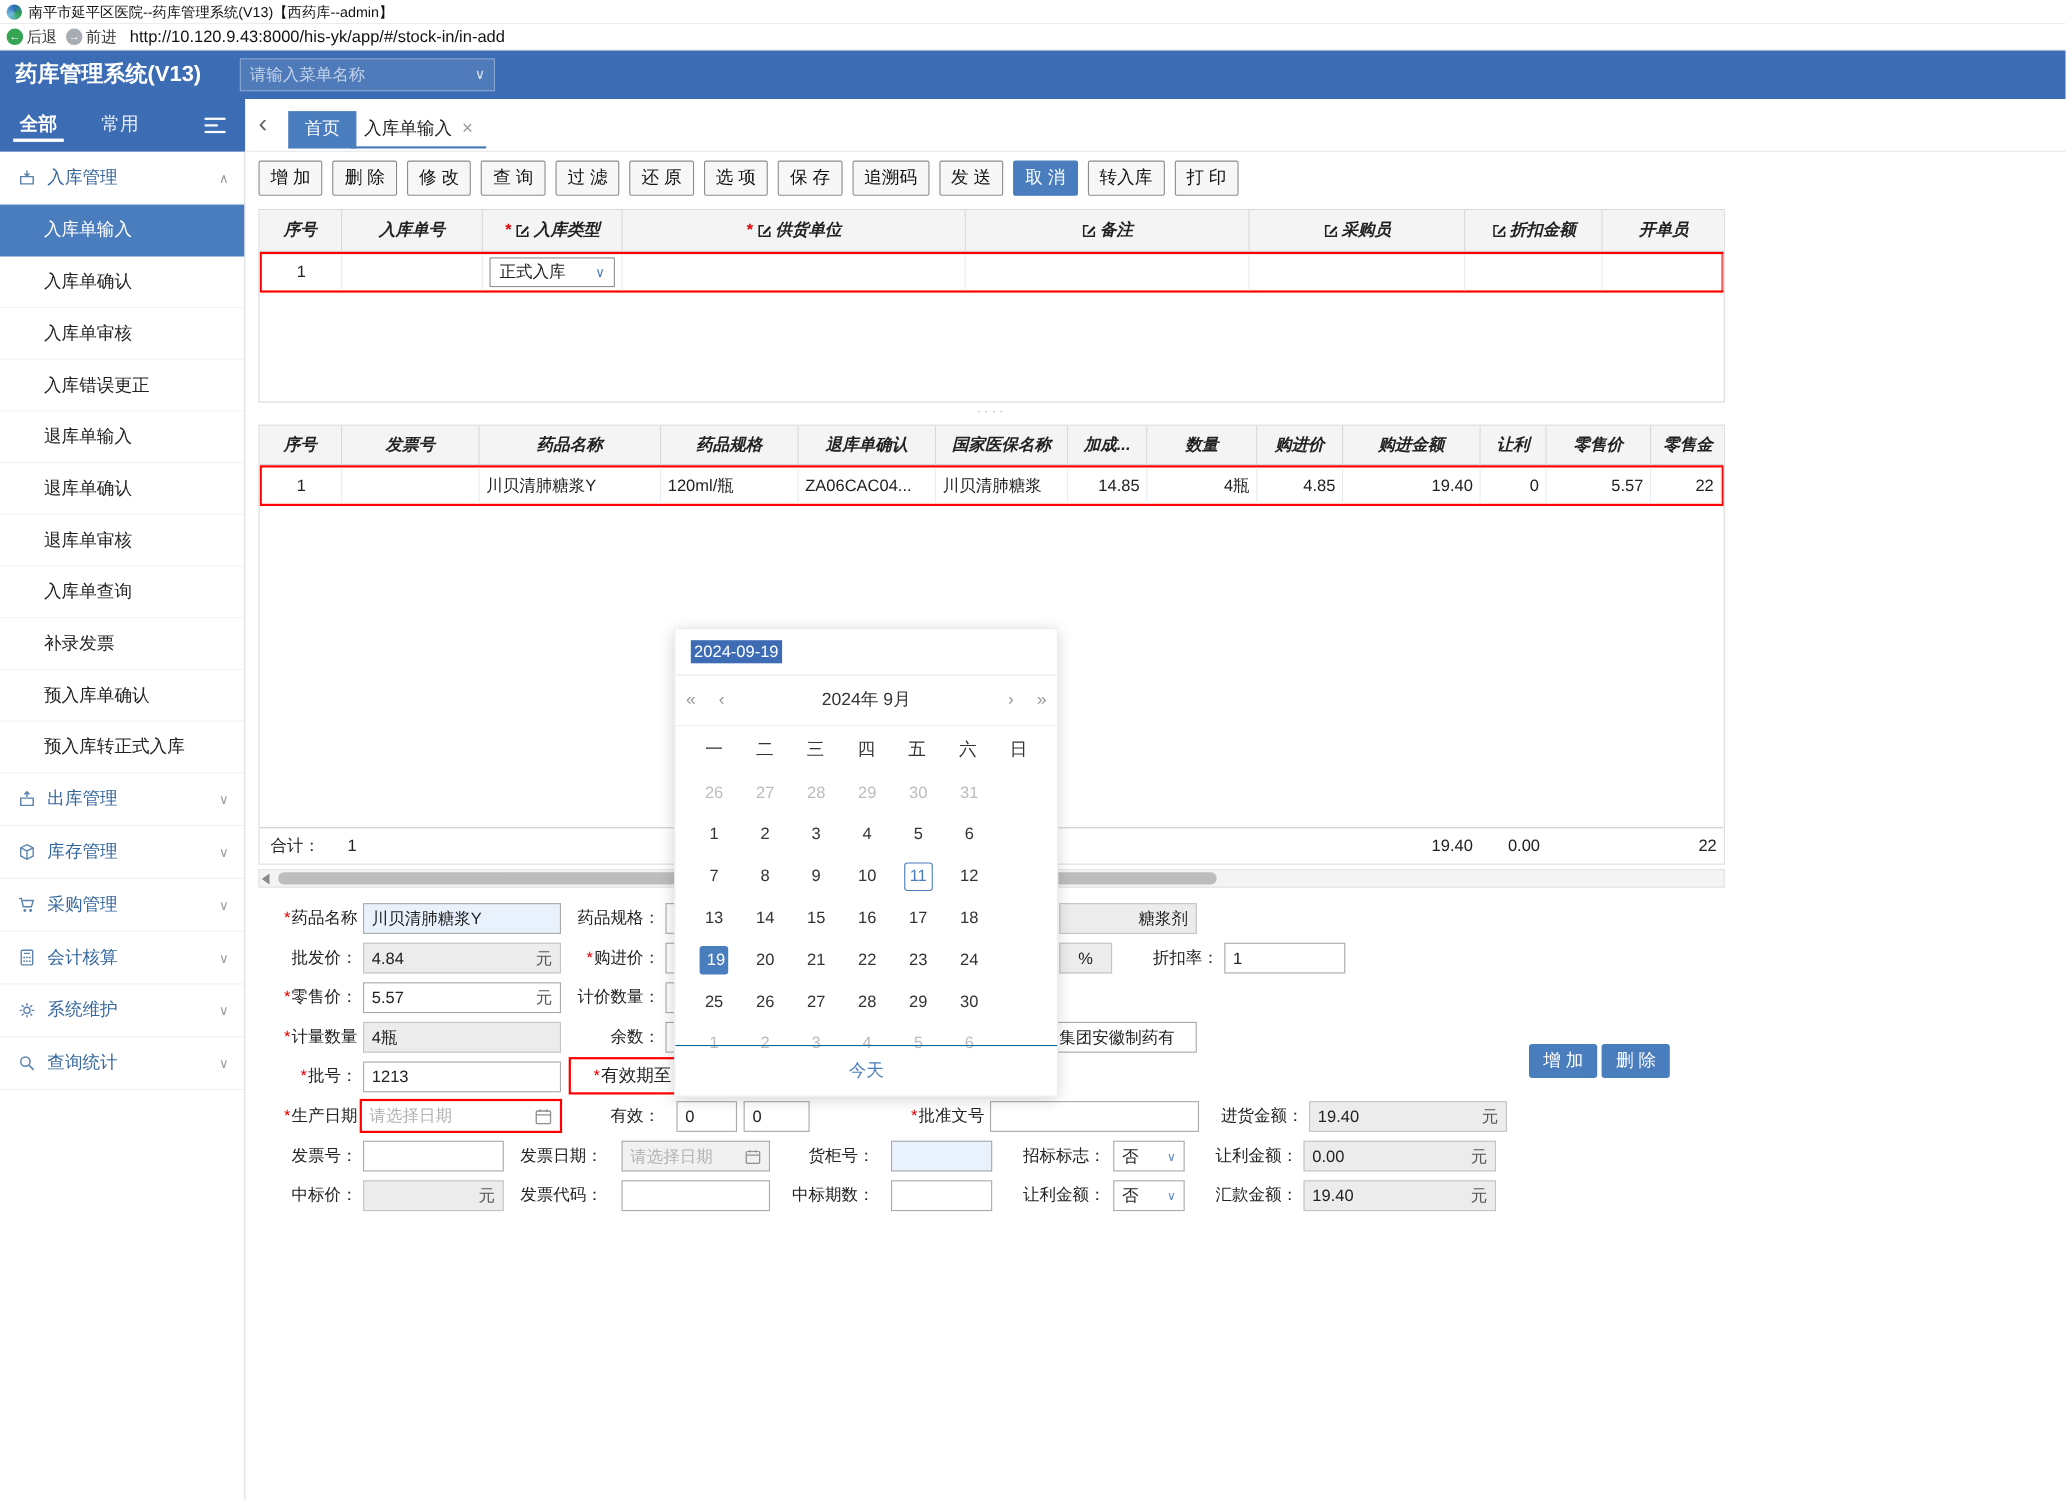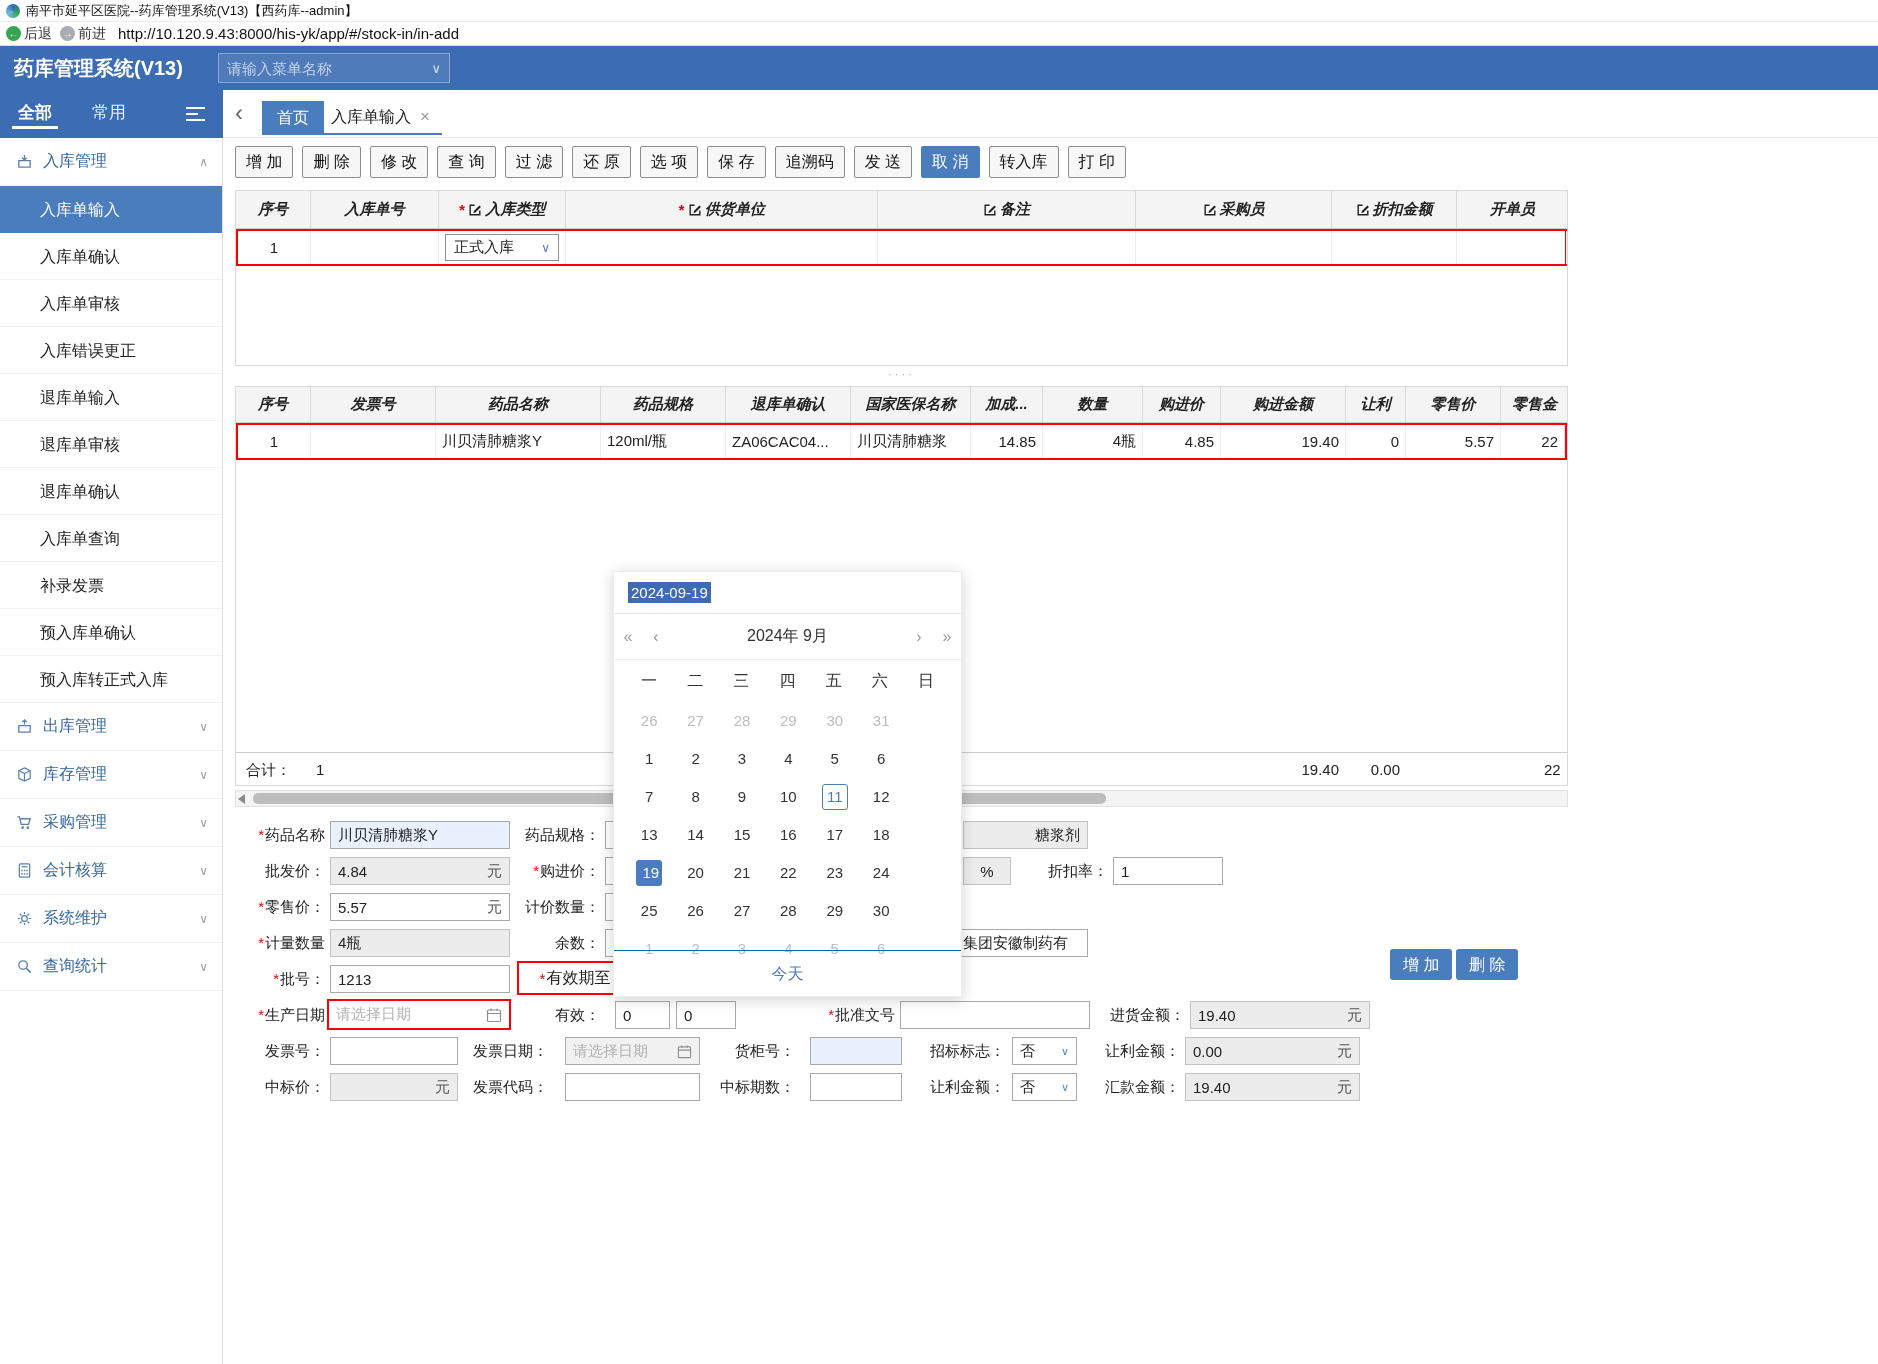--- a/index.html
+++ b/index.html
@@ -164,22 +164,22 @@
         </svg>
       <span class="sec-label">入库管理</span>
       <span class="chev">∧</span>
     </div>
     <div>
         <div class="subitem active">入库单输入</div>
         <div class="subitem">入库单确认</div>
         <div class="subitem">入库单审核</div>
         <div class="subitem">入库错误更正</div>
         <div class="subitem">退库单输入</div>
+        <div class="subitem">退库单确认</div>
         <div class="subitem">退库单审核</div>
-        <div class="subitem">退库单确认</div>
         <div class="subitem">入库单查询</div>
         <div class="subitem">补录发票</div>
         <div class="subitem">预入库单确认</div>
         <div class="subitem">预入库转正式入库</div>
       </div>
     <div class="side-sec">
       <svg viewBox="0 0 18 18" width="17" height="17">
           <path d="M3 8h12v7H3z" fill="none" stroke="#5a82ad" stroke-width="1.4"></path>
           <path d="M9 7V2M6.6 4.4L9 2l2.4 2.4" fill="none" stroke="#5a82ad" stroke-width="1.4"></path>
         </svg>

